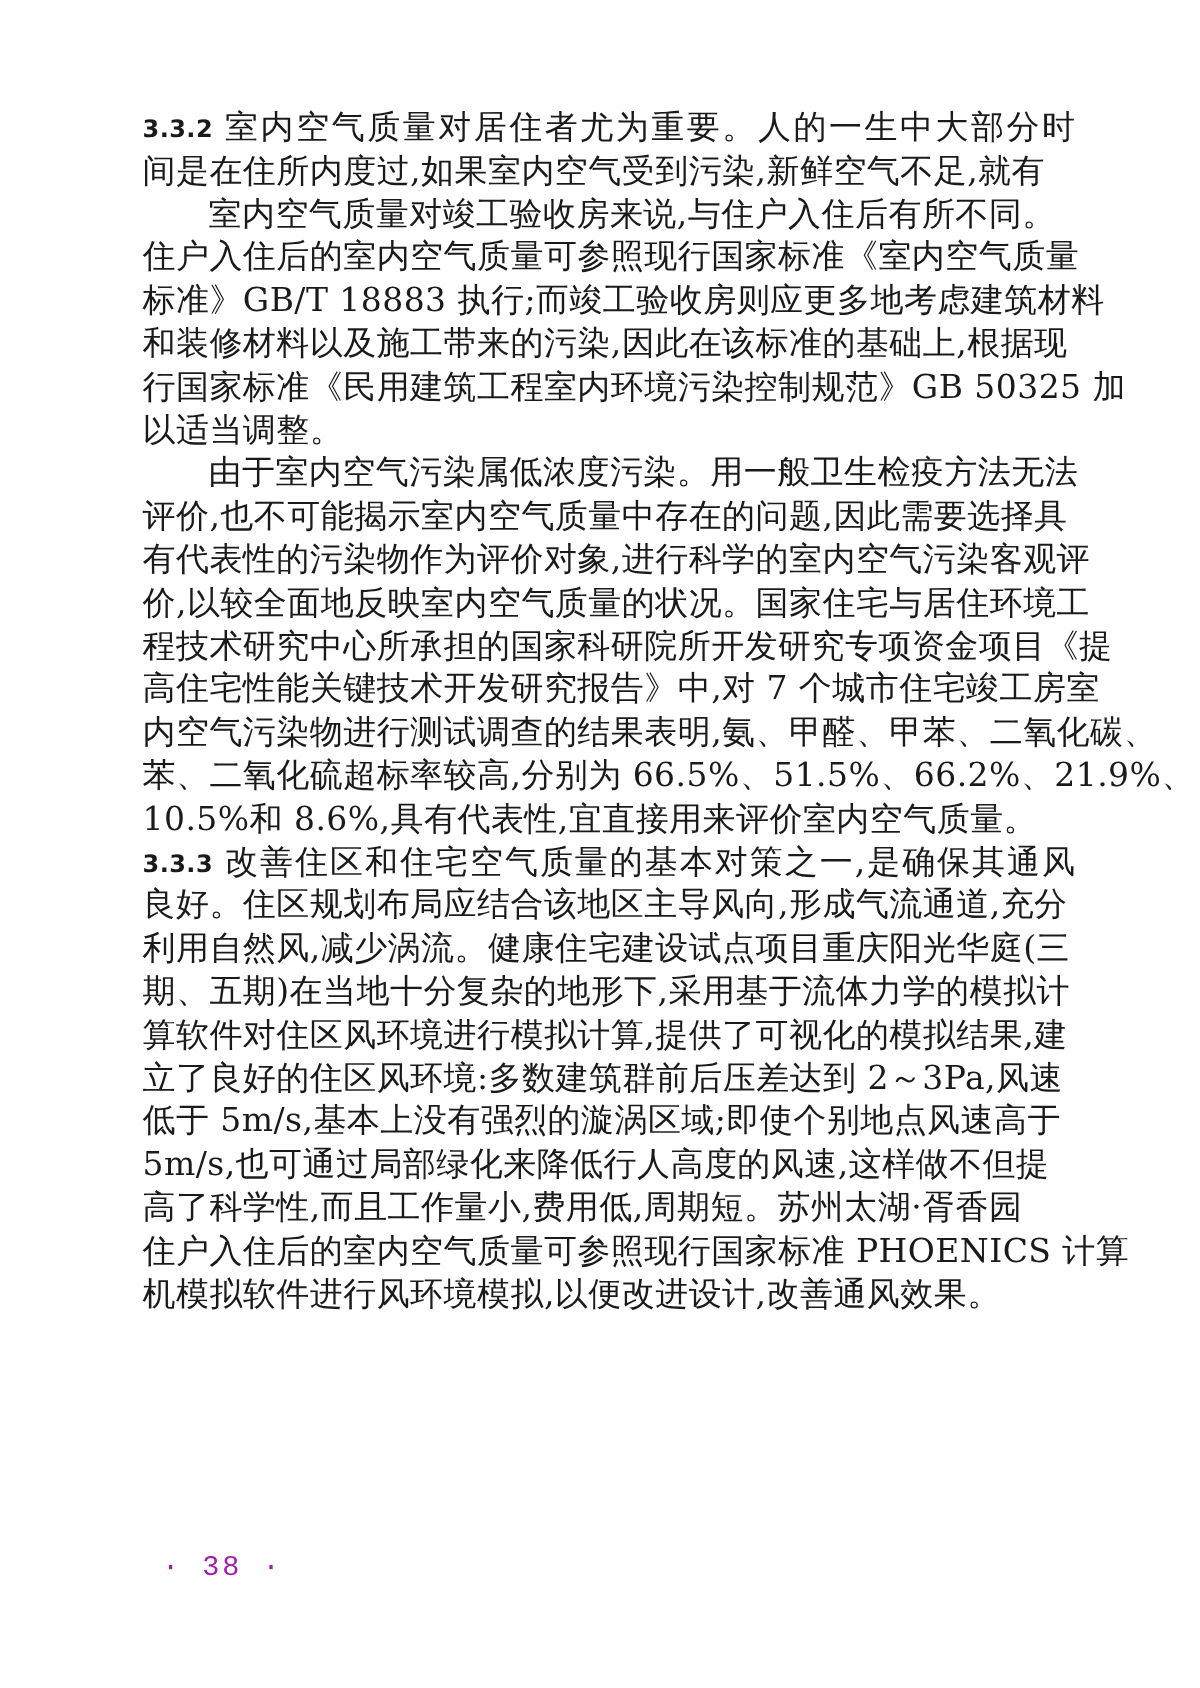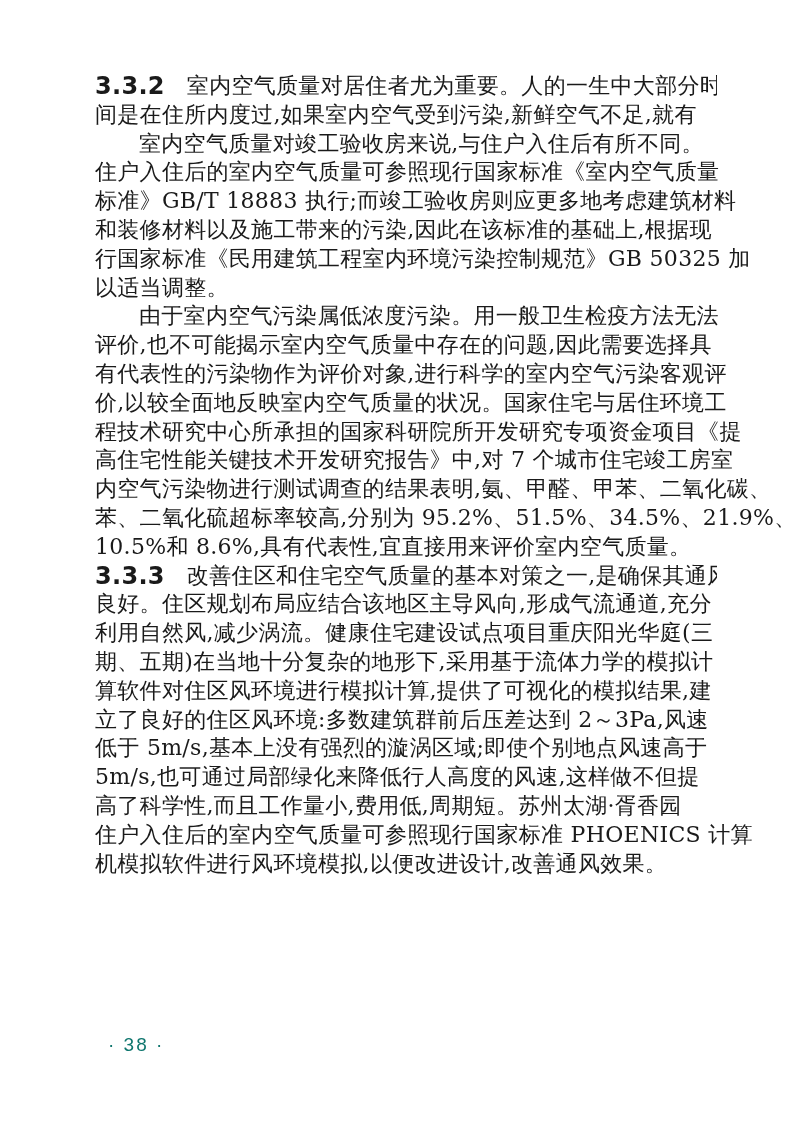--- a/index.html
+++ b/index.html
@@ -35,36 +35,36 @@
     .line.last {
       text-align-last: left;
       justify-content: flex-start;
     }
     .line.indent {
       padding-left: 44px;
     }
     .sec {
       font-family: "DejaVu Sans", "Liberation Sans", sans-serif;
       font-weight: bold;
-      font-size: 24px;
-      margin-right: 22px;
+      font-size: 16px;
+      margin-right: 8px;
     }
     .txt {
       flex: 1;
       text-align: justify;
       text-align-last: justify;
       overflow: hidden;
     }
     .page-number {
       position: absolute;
       left: 108px;
       top: 1034px;
-      font-family: Liberation Sans, sans-serif;
+      font-family: Liberation Mono, monospace;
       font-size: 19px;
-      color: #0f766e;
+      color: #a21caf;
       letter-spacing: 2px;
     }
   </style>
 </head>
 <body>
 
 <div class="page">
 
   <div class="line">
     <span class="sec">3.3.2</span>
@@ -79,21 +79,21 @@
   <div class="line">行国家标准《民用建筑工程室内环境污染控制规范》GB 50325 加</div>
   <div class="line last">以适当调整。</div>
 
   <div class="line indent">由于室内空气污染属低浓度污染。用一般卫生检疫方法无法</div>
   <div class="line">评价,也不可能揭示室内空气质量中存在的问题,因此需要选择具</div>
   <div class="line">有代表性的污染物作为评价对象,进行科学的室内空气污染客观评</div>
   <div class="line">价,以较全面地反映室内空气质量的状况。国家住宅与居住环境工</div>
   <div class="line">程技术研究中心所承担的国家科研院所开发研究专项资金项目《提</div>
   <div class="line">高住宅性能关键技术开发研究报告》中,对 7 个城市住宅竣工房室</div>
   <div class="line">内空气污染物进行测试调查的结果表明,氨、甲醛、甲苯、二氧化碳、</div>
-  <div class="line">苯、二氧化硫超标率较高,分别为 95.2%、51.5%、34.5%、21.9%、</div>
+  <div class="line">苯、二氧化硫超标率较高,分别为 66.5%、51.5%、66.2%、21.9%、</div>
   <div class="line last">10.5%和 8.6%,具有代表性,宜直接用来评价室内空气质量。</div>
 
   <div class="line">
     <span class="sec">3.3.3</span>
     <span class="txt">改善住区和住宅空气质量的基本对策之一,是确保其通风</span>
   </div>
   <div class="line">良好。住区规划布局应结合该地区主导风向,形成气流通道,充分</div>
   <div class="line">利用自然风,减少涡流。健康住宅建设试点项目重庆阳光华庭(三</div>
   <div class="line">期、五期)在当地十分复杂的地形下,采用基于流体力学的模拟计</div>
   <div class="line">算软件对住区风环境进行模拟计算,提供了可视化的模拟结果,建</div>

